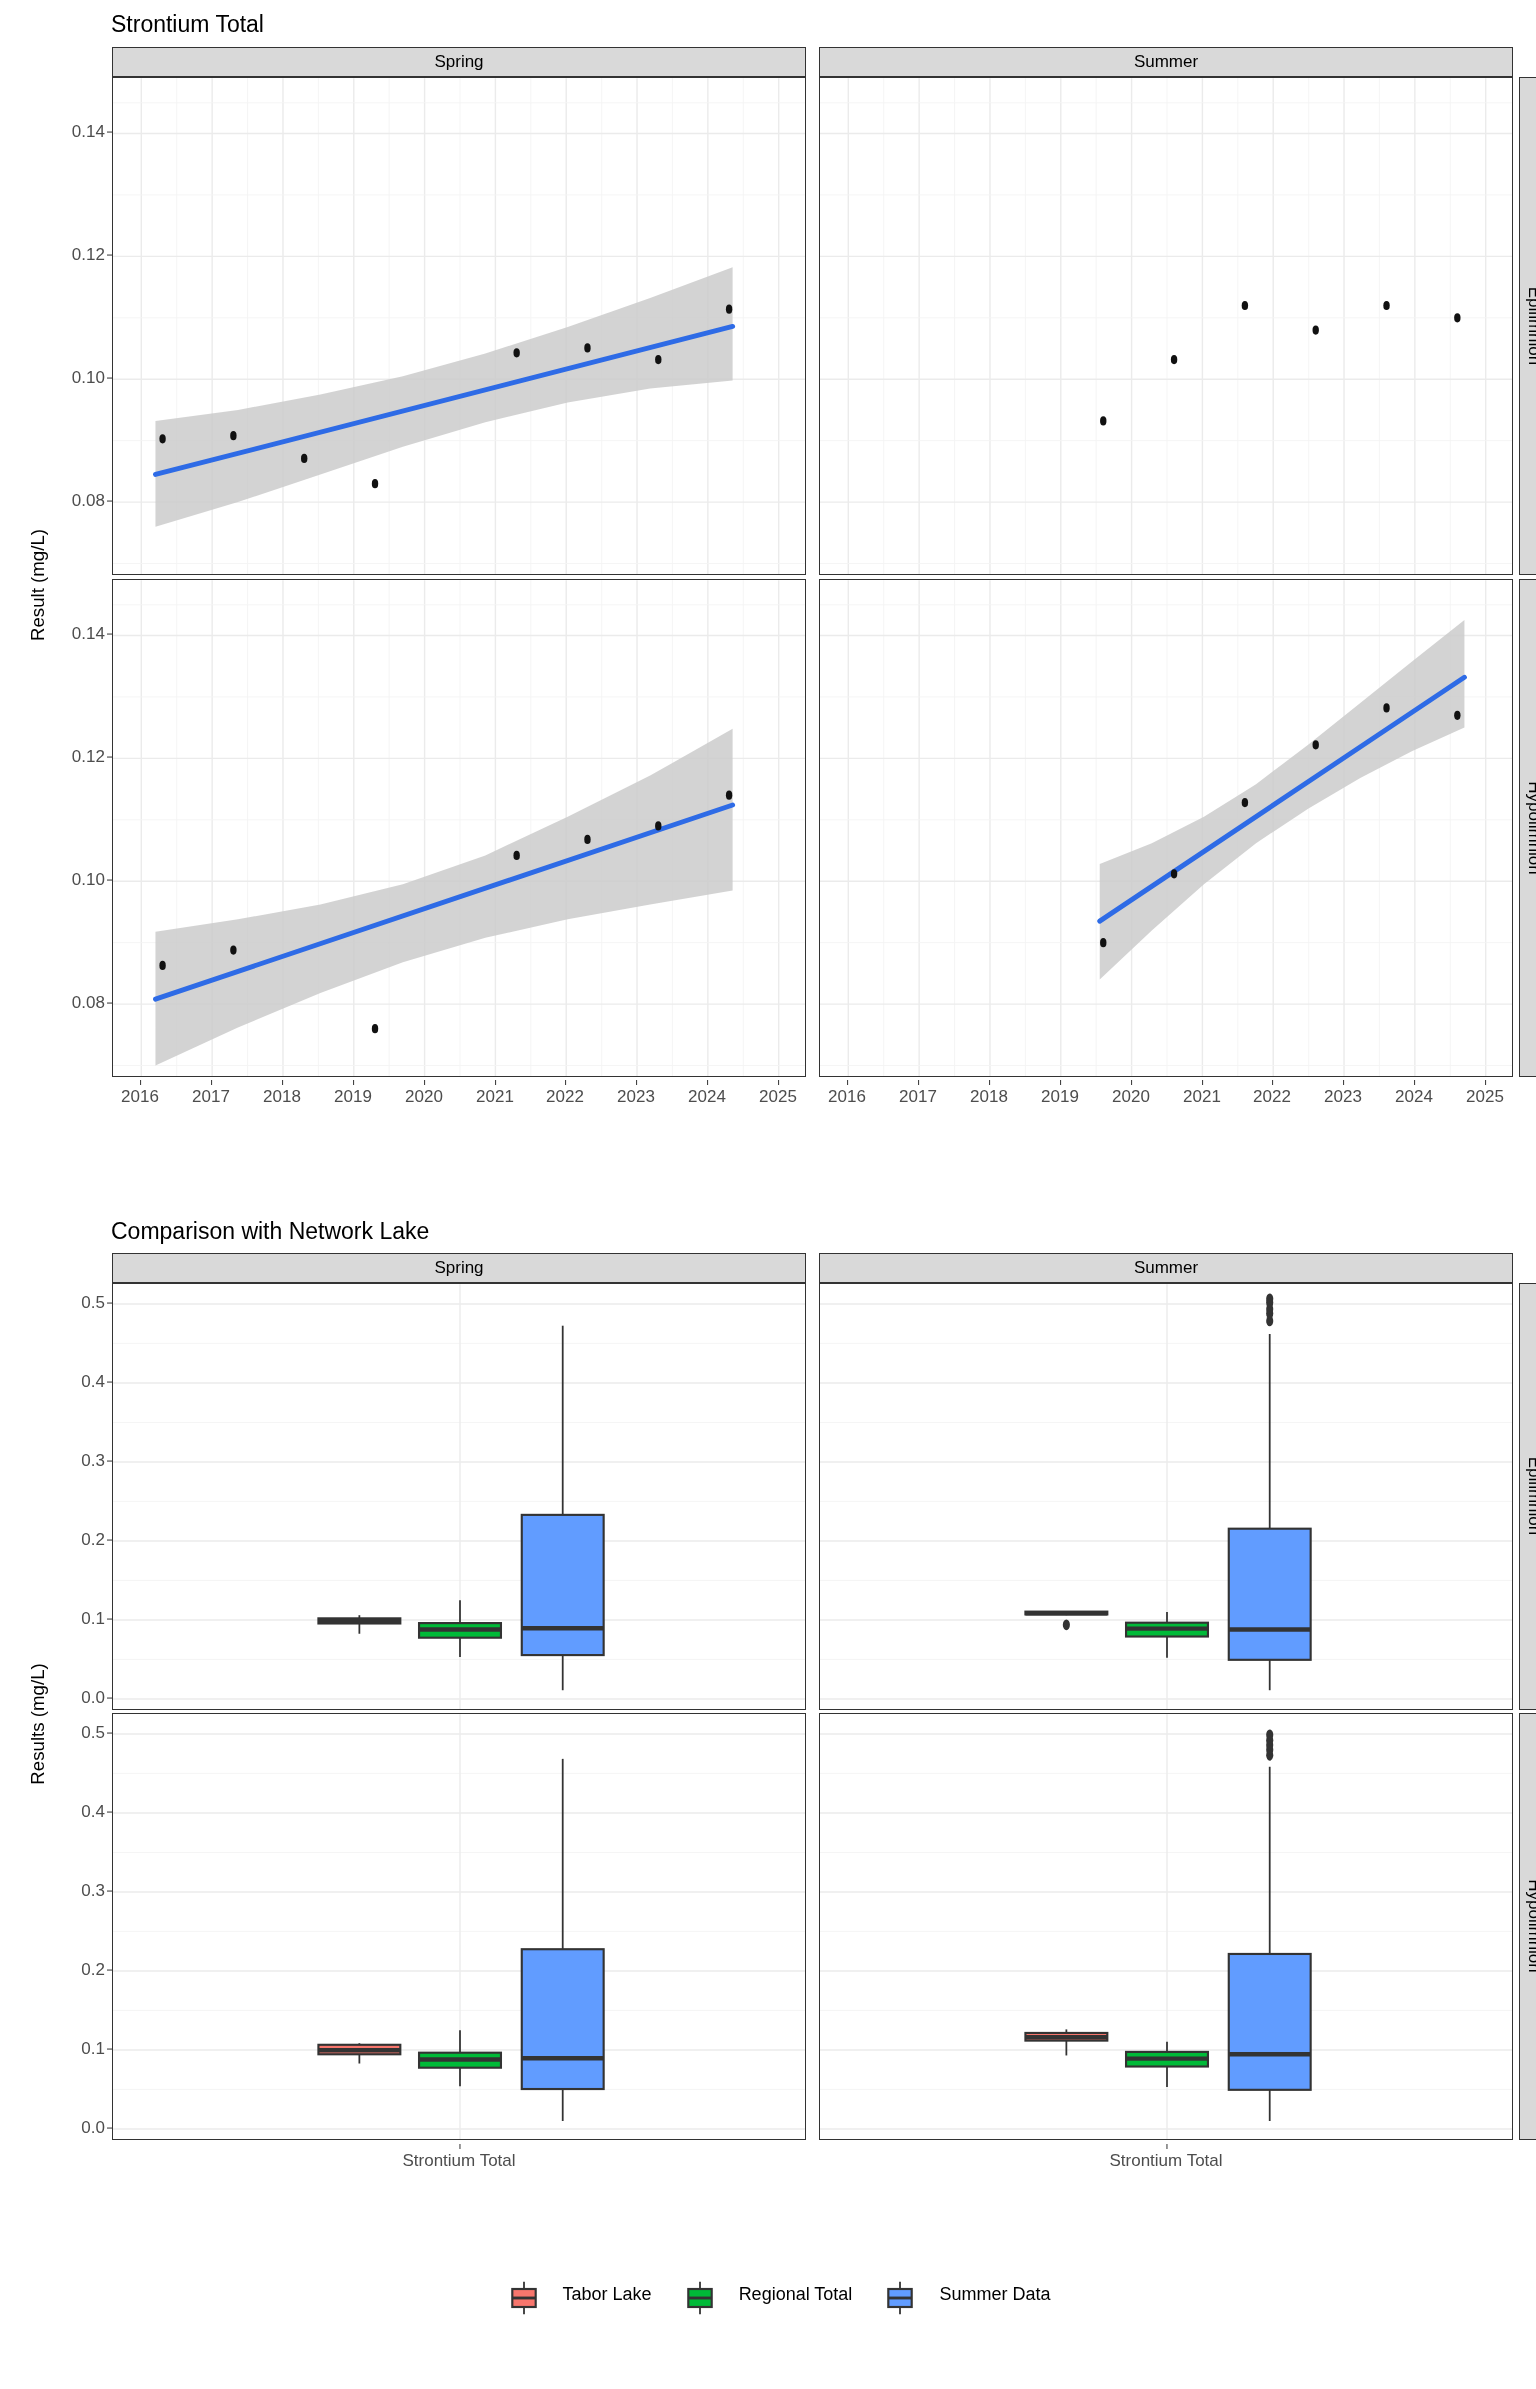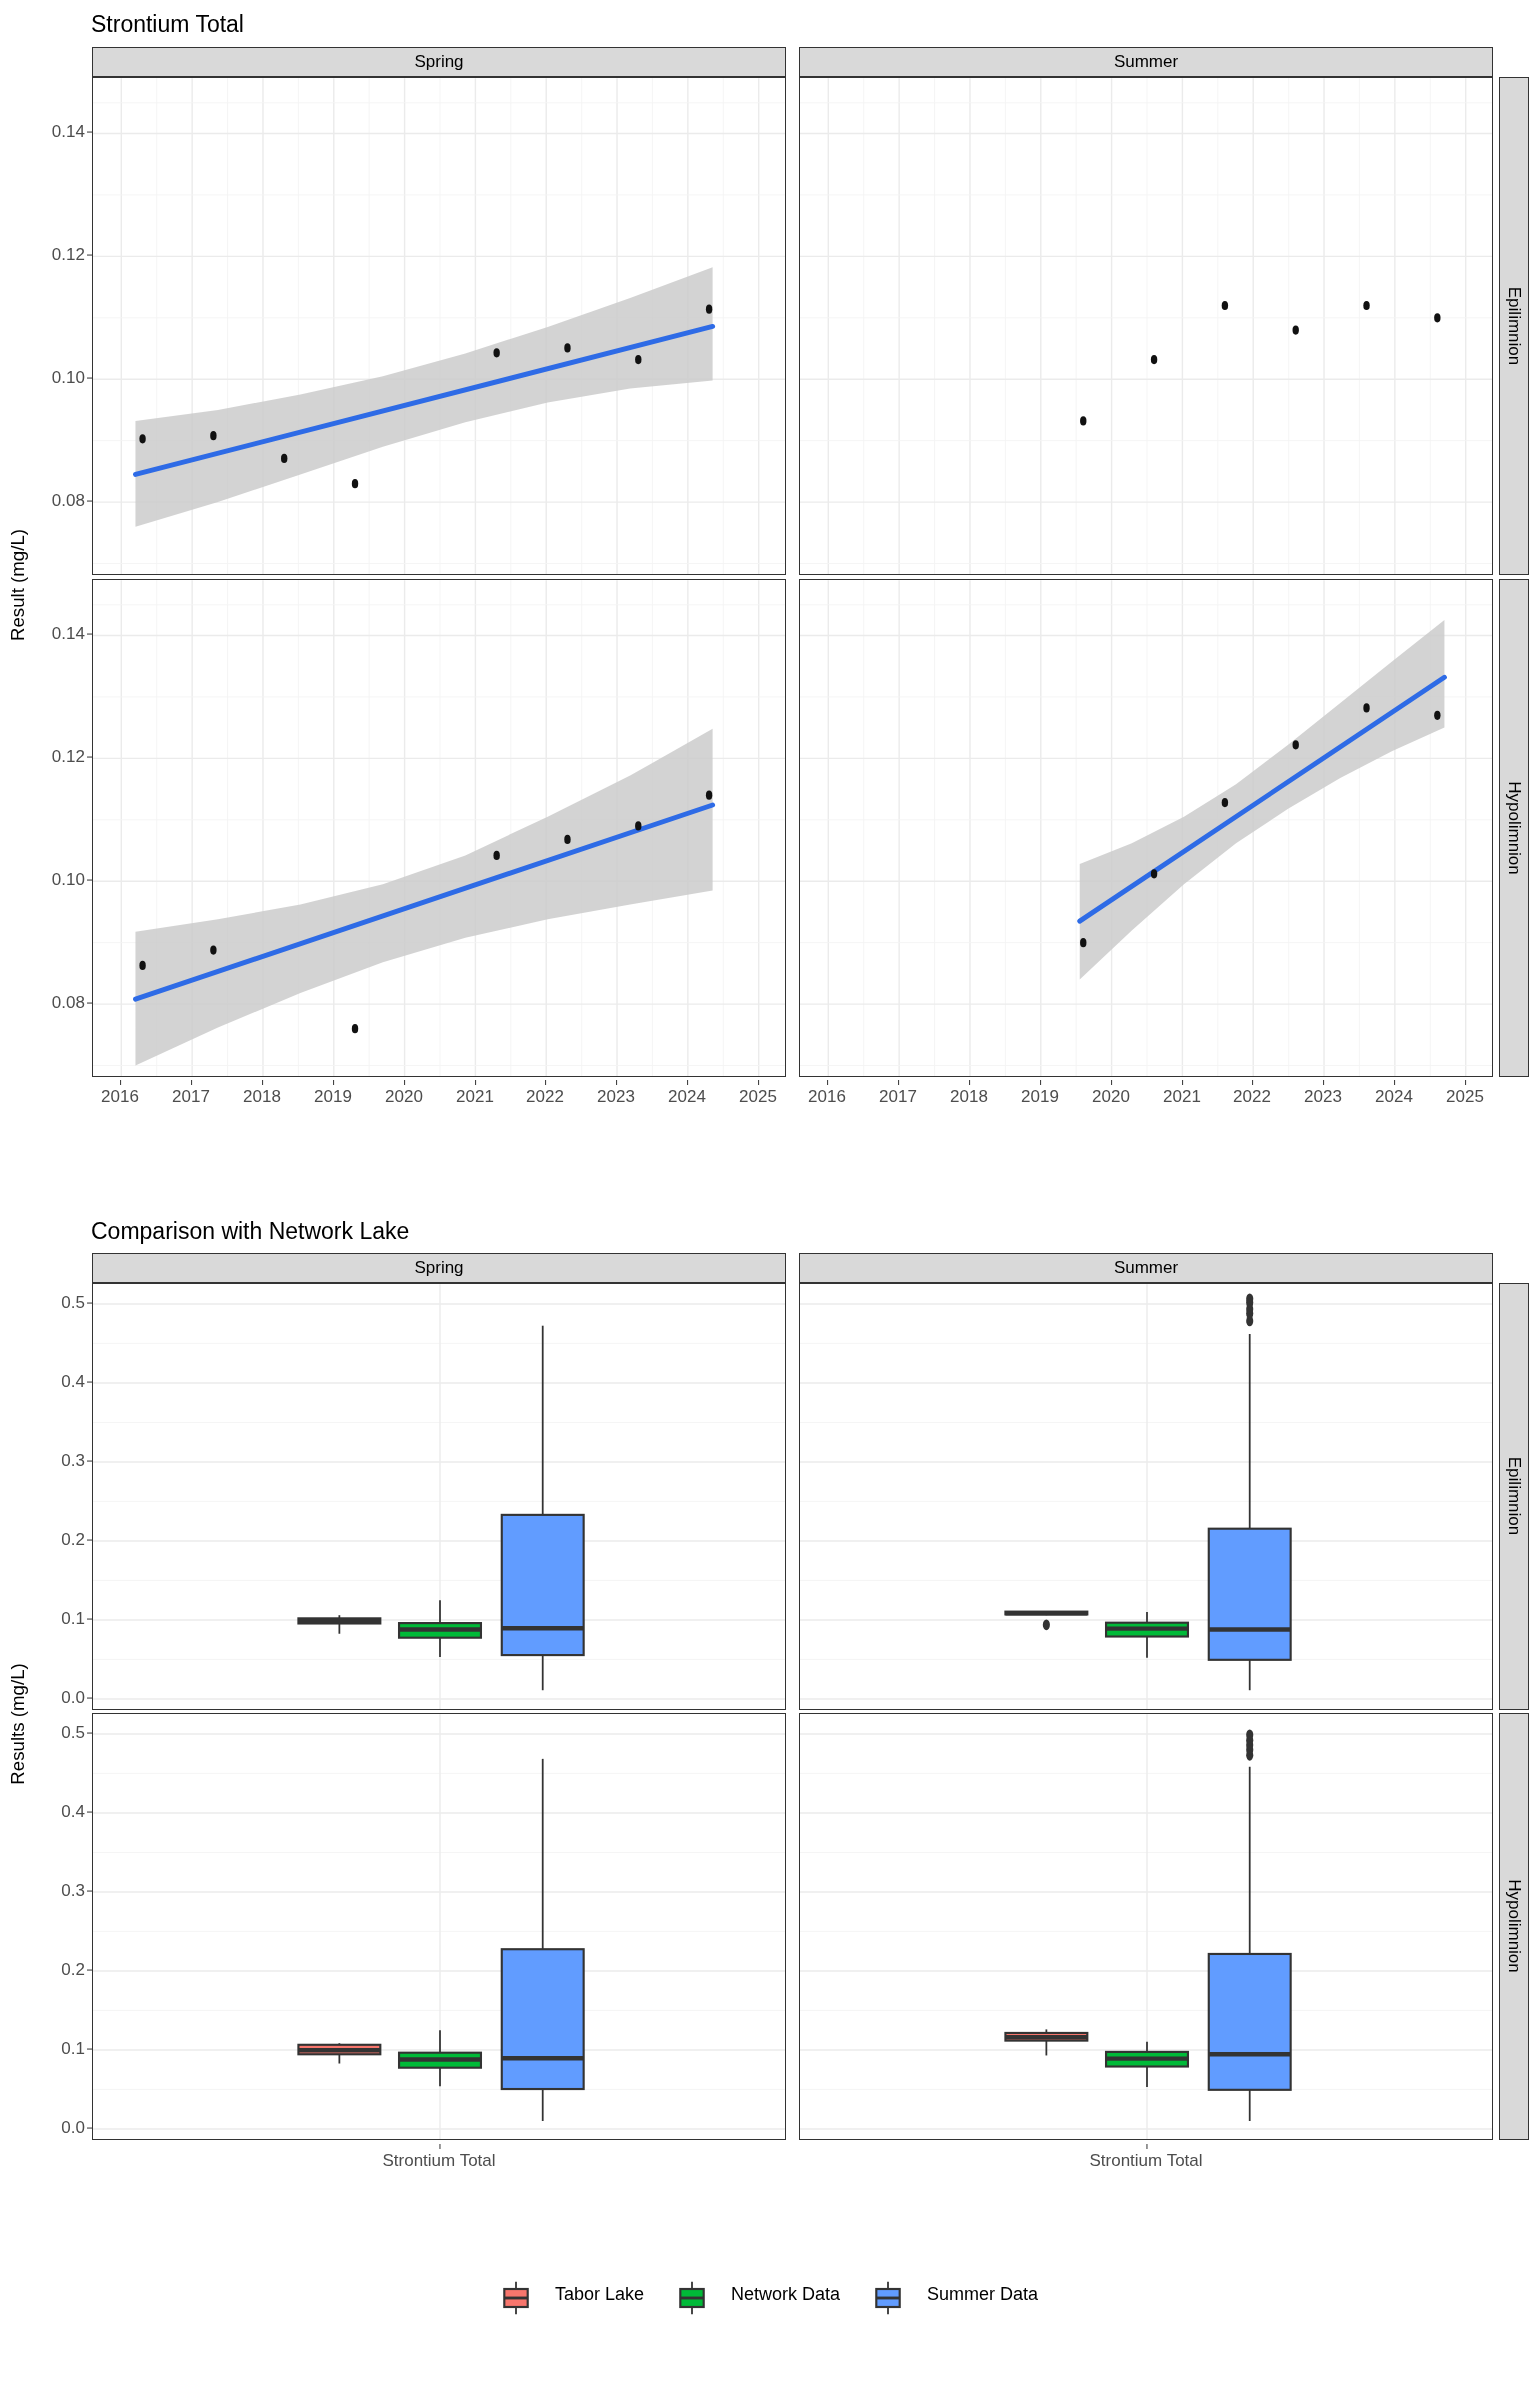--- a/index.html
+++ b/index.html
@@ -4,21 +4,21 @@
 <style>
   * { box-sizing: border-box; }
   html, body {
     margin: 0; padding: 0;
     background: #ffffff;
     font-family: "Liberation Sans", sans-serif;
     color: #000;
   }
   body { width: 1536px; height: 2389px; position: relative; overflow: hidden; }
 
-  .fig { position: relative; width: 1536px; }
+  .fig { position: relative; width: 1536px; padding-left: 20px; }
 
   .fig-title {
     font-size: 23px;
     color: #000;
     padding-left: 91px;
     line-height: 1.1;
   }
 
   .axis-title-y {
     position: absolute;
@@ -507,21 +507,21 @@
           </svg></div>
         <span class="legend-label">Tabor Lake</span>
       </div>
       <div class="legend-item">
         <div class="legend-key"><svg width="36" height="36" viewBox="0 0 40 40">
             <line x1="20" y1="2" x2="20" y2="10" stroke="#333" stroke-width="2"></line>
             <line x1="20" y1="30" x2="20" y2="38" stroke="#333" stroke-width="2"></line>
             <rect x="7" y="10" width="26" height="20" fill="#00BA38" stroke="#333" stroke-width="2.4"></rect>
             <line x1="7" y1="20" x2="33" y2="20" stroke="#333" stroke-width="3.2"></line>
           </svg></div>
-        <span class="legend-label">Network Data</span>
+        <span class="legend-label">Regional Total</span>
       </div>
       <div class="legend-item">
         <div class="legend-key"><svg width="36" height="36" viewBox="0 0 40 40">
             <line x1="20" y1="2" x2="20" y2="10" stroke="#333" stroke-width="2"></line>
             <line x1="20" y1="30" x2="20" y2="38" stroke="#333" stroke-width="2"></line>
             <rect x="7" y="10" width="26" height="20" fill="#619CFF" stroke="#333" stroke-width="2.4"></rect>
             <line x1="7" y1="20" x2="33" y2="20" stroke="#333" stroke-width="3.2"></line>
           </svg></div>
         <span class="legend-label">Summer Data</span>
       </div>

